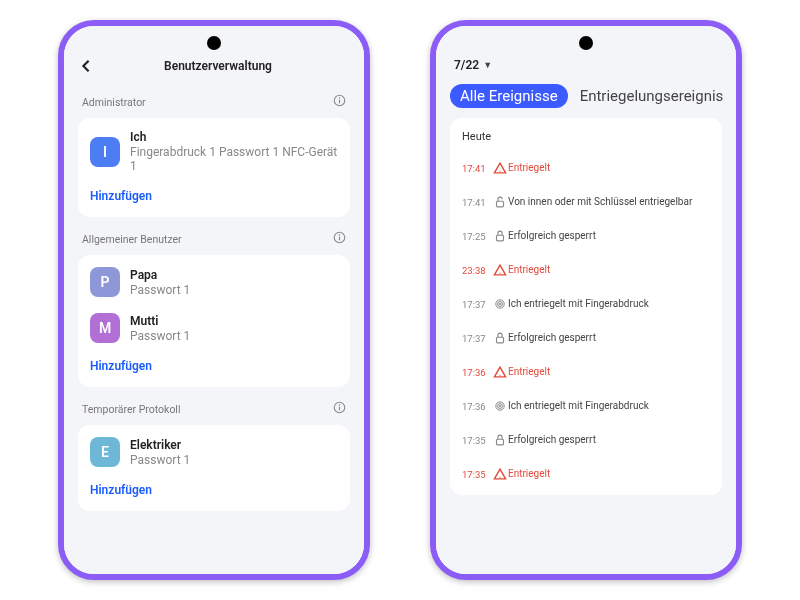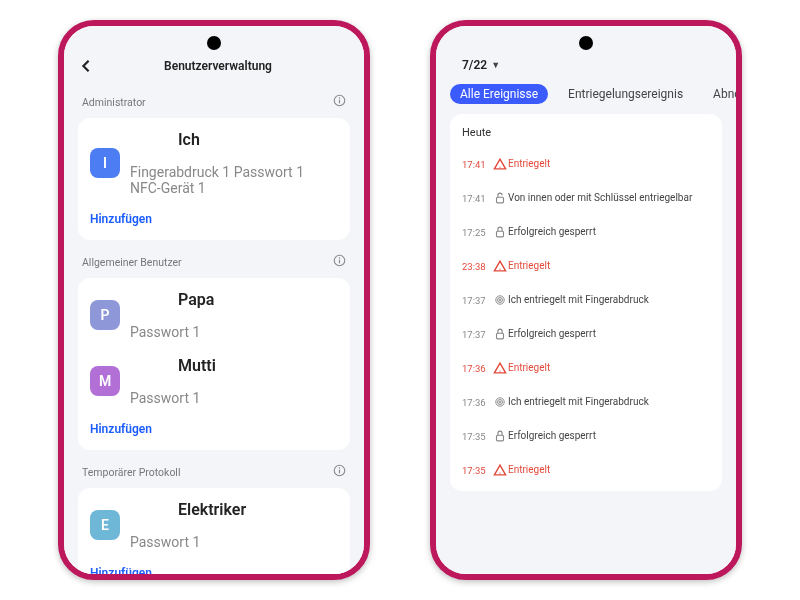--- a/index.html
+++ b/index.html
@@ -17,21 +17,21 @@
     display: flex;
     justify-content: center;
     align-items: center;
     gap: 60px;
   }
   .phone {
     position: relative;
     width: 300px;
     height: 548px;
     background: #fff;
-    border: 6px solid #be185d;
+    border: 6px solid #8b5cf6;
     border-radius: 36px;
     box-shadow: 0 2px 6px rgba(0,0,0,.25);
     overflow: hidden;
   }
 
   .notch {
     position: absolute;
     top: 10px;
     left: 50%;
     transform: translateX(-50%);
@@ -96,37 +96,37 @@
     background:#8e97d8;
     color:#fff;
     font-weight:600;
     font-size:14px;
     display:flex;align-items:center;justify-content:center;
   }
   .avatar.blue{background:#4d7df2;}
   .avatar.purple{background:#8e97d8;}
   .avatar.magenta{background:#b26fd6;}
   .avatar.teal{background:#6fb7d6;}
-  .user-name{font-size:16px;font-weight:600;color:#222;margin-left:48px;}
-  .user-sub{font-size:14px;color:#888;margin-top:15px;}
+  .user-name{font-size:12px;font-weight:600;color:#222;}
+  .user-sub{font-size:12px;color:#888;margin-top:1px;}
   .add-link{
     padding:8px 12px 10px;
     font-size:12px;font-weight:600;color:#1a5cff;
   }
 
   
   .date-picker{
     display:flex;align-items:center;gap:4px;
-    padding:4px 26px 8px;
+    padding:4px 18px 8px;
     font-size:12px;font-weight:600;color:#222;
   }
   .date-picker .chev{font-size:9px;color:#444;}
   .chips{
-    display:flex;gap:10px;padding:4px 14px 10px;
-    font-size:12px;white-space:nowrap;overflow:hidden;
+    display:flex;gap:2px;padding:4px 14px 10px;
+    font-size:15px;white-space:nowrap;overflow:hidden;
   }
   .chip{padding:3px 10px;border-radius:999px;color:#444;}
   .chip.active{background:#3b5bff;color:#fff;}
   .log-card{
     margin:0 14px;
     background:#fff;
     border-radius:12px;
     padding:10px 12px 4px;
   }
   .log-head{font-size:11px;font-weight:400;color:#333;padding:2px 0 8px;}

